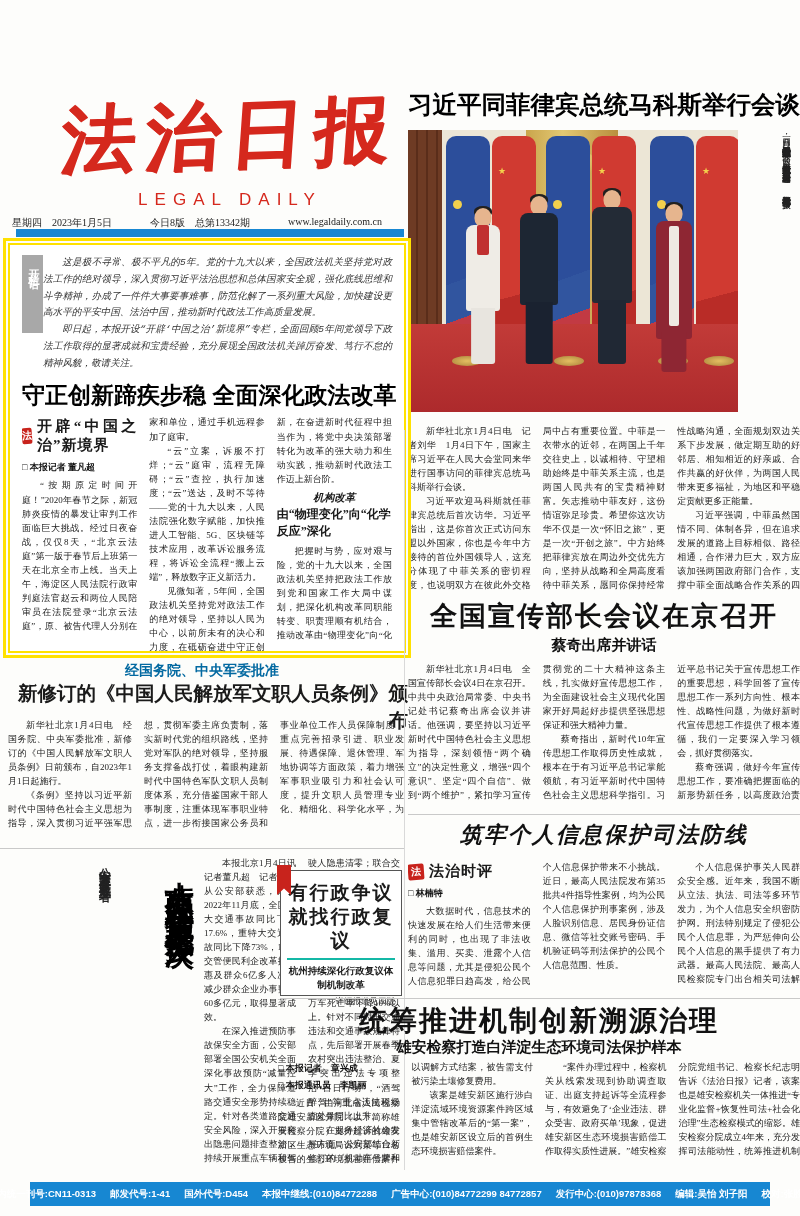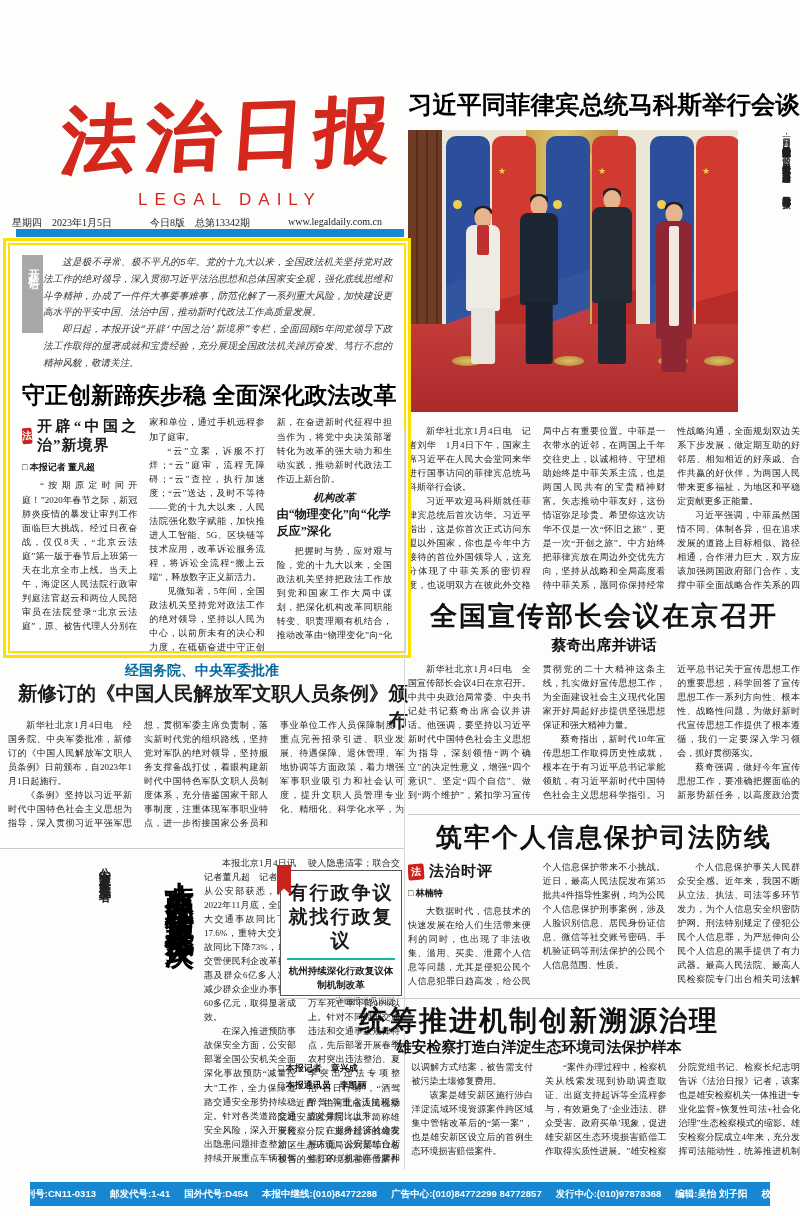--- a/index.html
+++ b/index.html
@@ -210,21 +210,21 @@
   </div>
 
 <div class="abs promo" style="left:280px;top:870px;width:122px;height:126px;">
   <span class="ribbon"></span>
   <div class="l1">有行政争议</div>
   <div class="l1">就找行政复议</div>
   <div class="sub">杭州持续深化行政复议体制机制改革</div>
   <div class="note">详细报道见四版</div>
 </div>
 
-<div class="abs h-serif" style="left:408px;top:820px;width:392px;font-size:26px;">筑牢个人信息保护司法防线</div>
+<div class="abs h-serif" style="left:408px;top:820px;width:392px;font-size:22px;font-style:italic;">筑牢个人信息保护司法防线</div>
 <div class="abs flow" style="left:408px;top:860px;width:392px;height:136px;column-count:3;">
   <div class="series-logo">
     <span class="cube">法</span>
     <span class="txt">法治时评</span>
   </div>
   <div class="byline">□ 林楠特</div>
   <div>
       <p>大数据时代，信息技术的快速发展在给人们生活带来便利的同时，也出现了非法收集、滥用、买卖、泄露个人信息等问题，尤其是侵犯公民个人信息犯罪日趋高发，给公民个人信息保护带来不小挑战。近日，最高人民法院发布第35批共4件指导性案例，均为公民个人信息保护刑事案例，涉及人脸识别信息、居民身份证信息、微信等社交账号密码、手机验证码等刑法保护的公民个人信息范围、性质。</p>
       <p>个人信息保护事关人民群众安全感。近年来，我国不断从立法、执法、司法等多环节发力，为个人信息安全织密防护网。刑法特别规定了侵犯公民个人信息罪，为严惩伸向公民个人信息的黑手提供了有力武器。最高人民法院、最高人民检察院专门出台相关司法解释，对侵犯公民个人信息犯罪的定罪量刑标准和有关法律适用问题作了较为全面、系统的规定。</p>
     </div>

